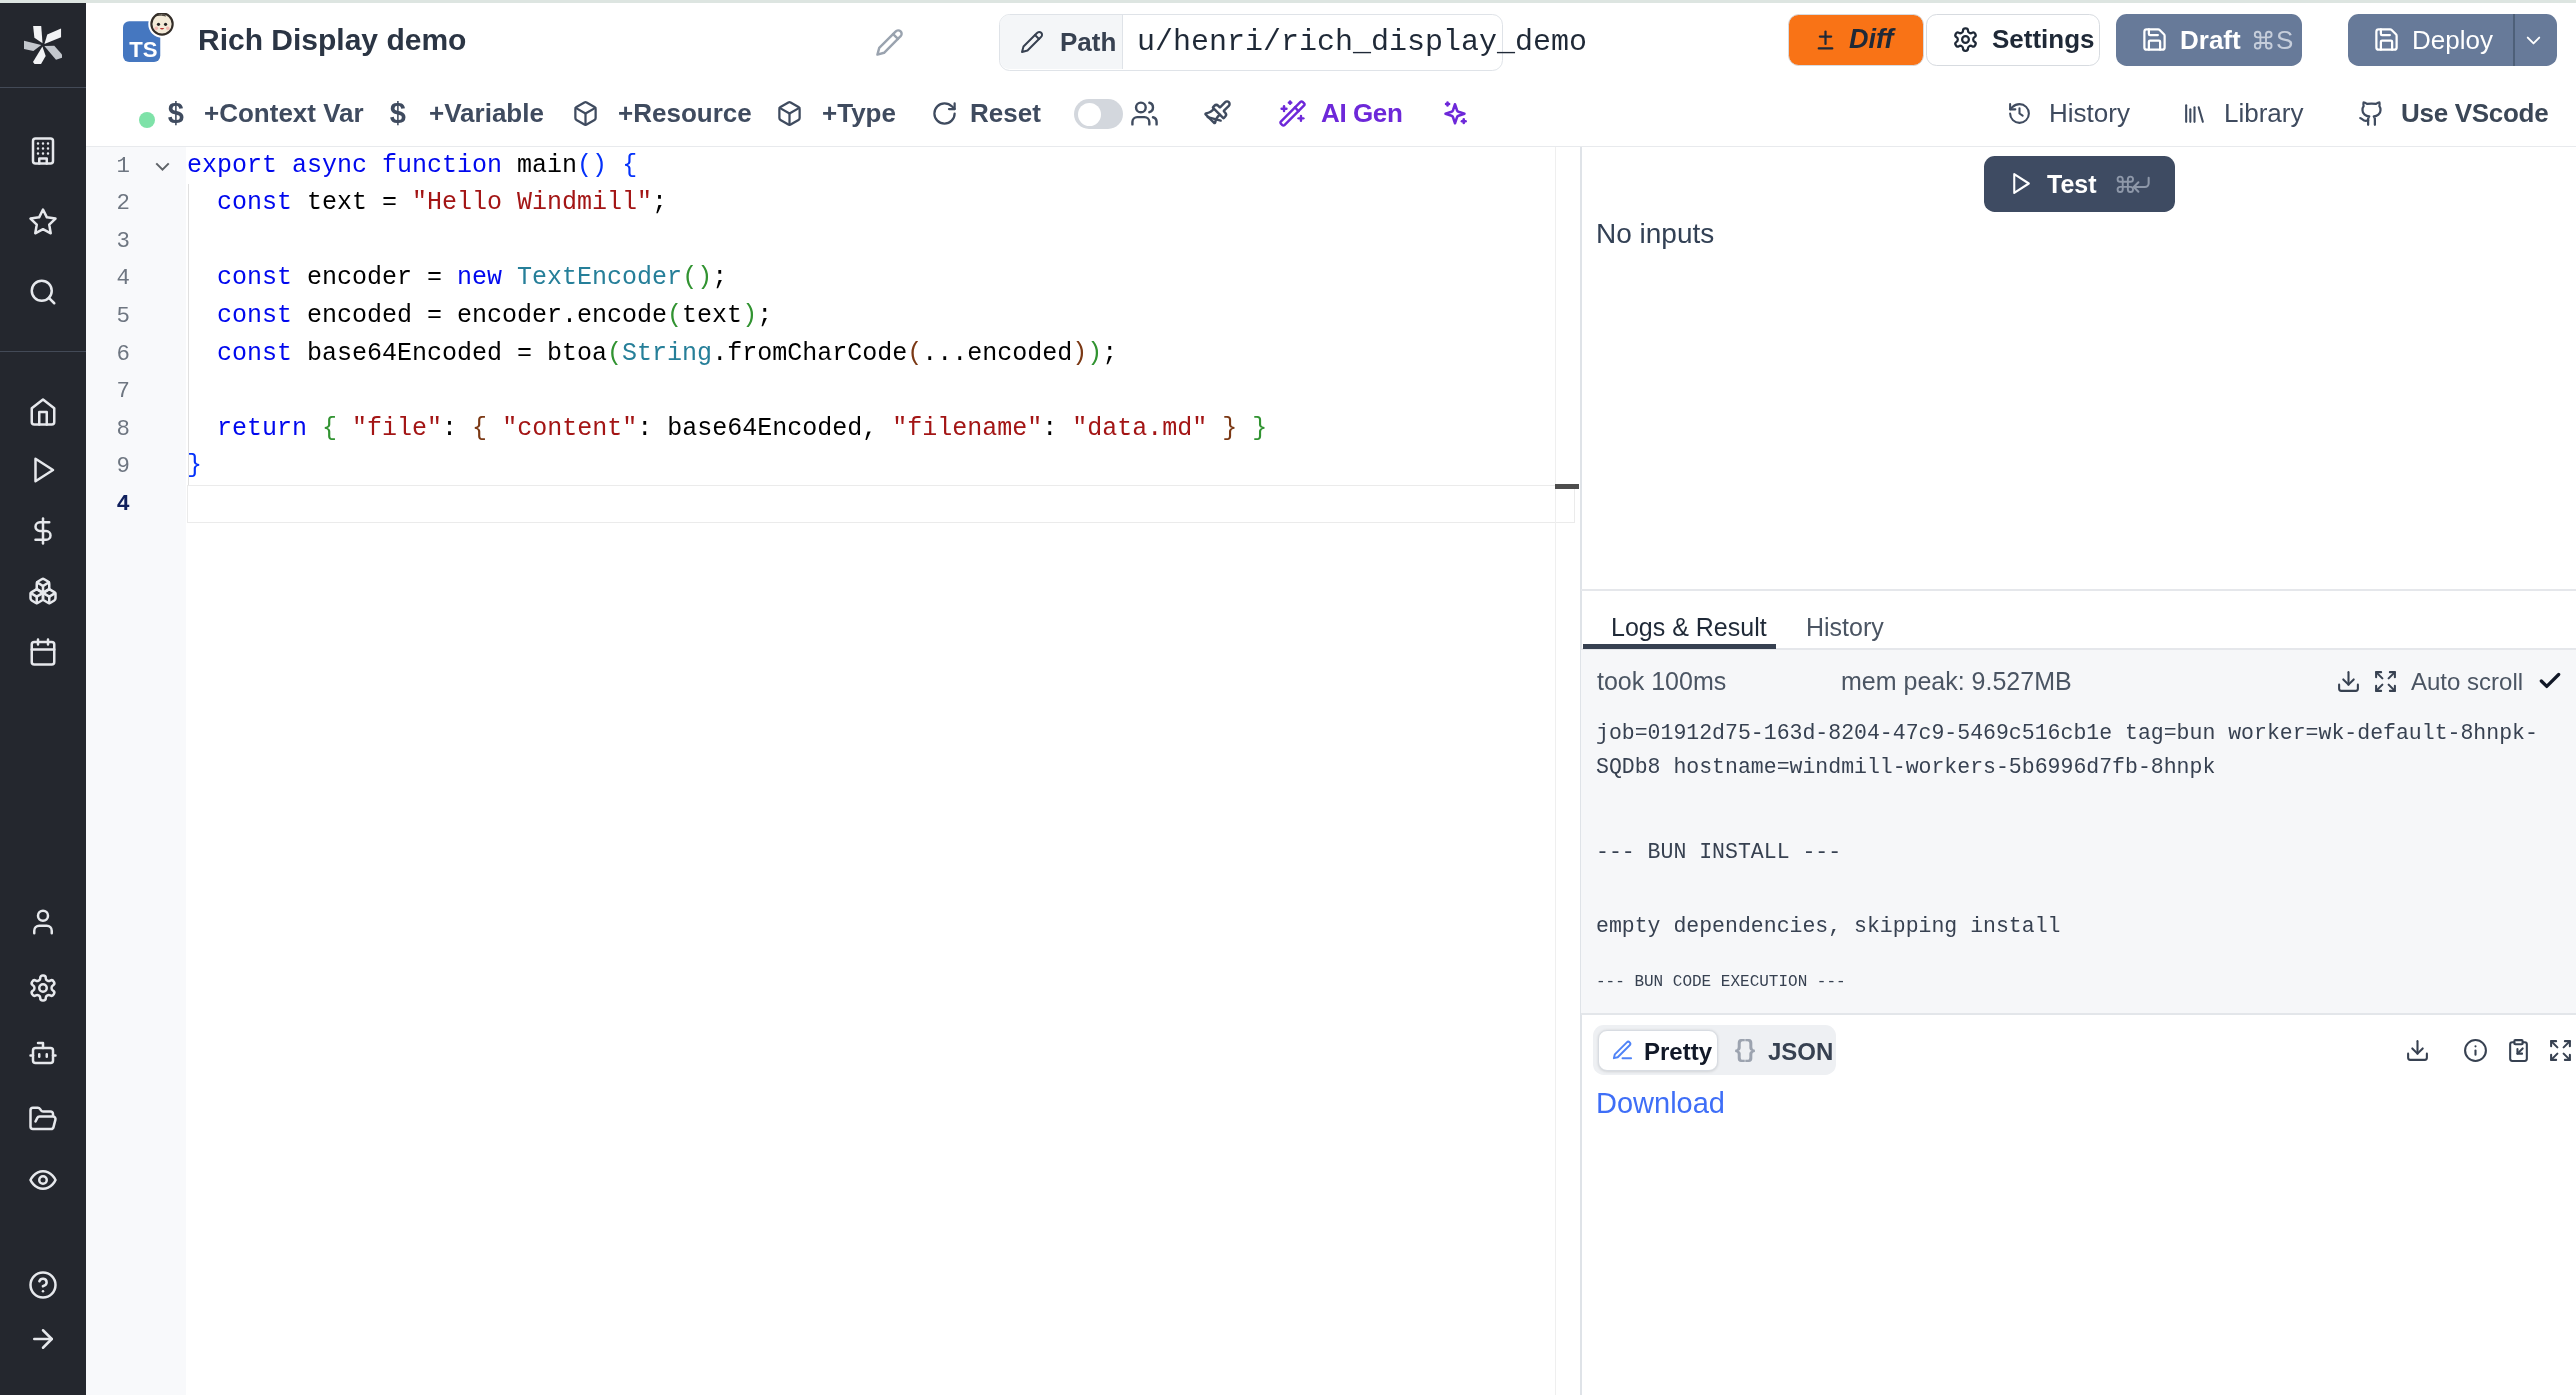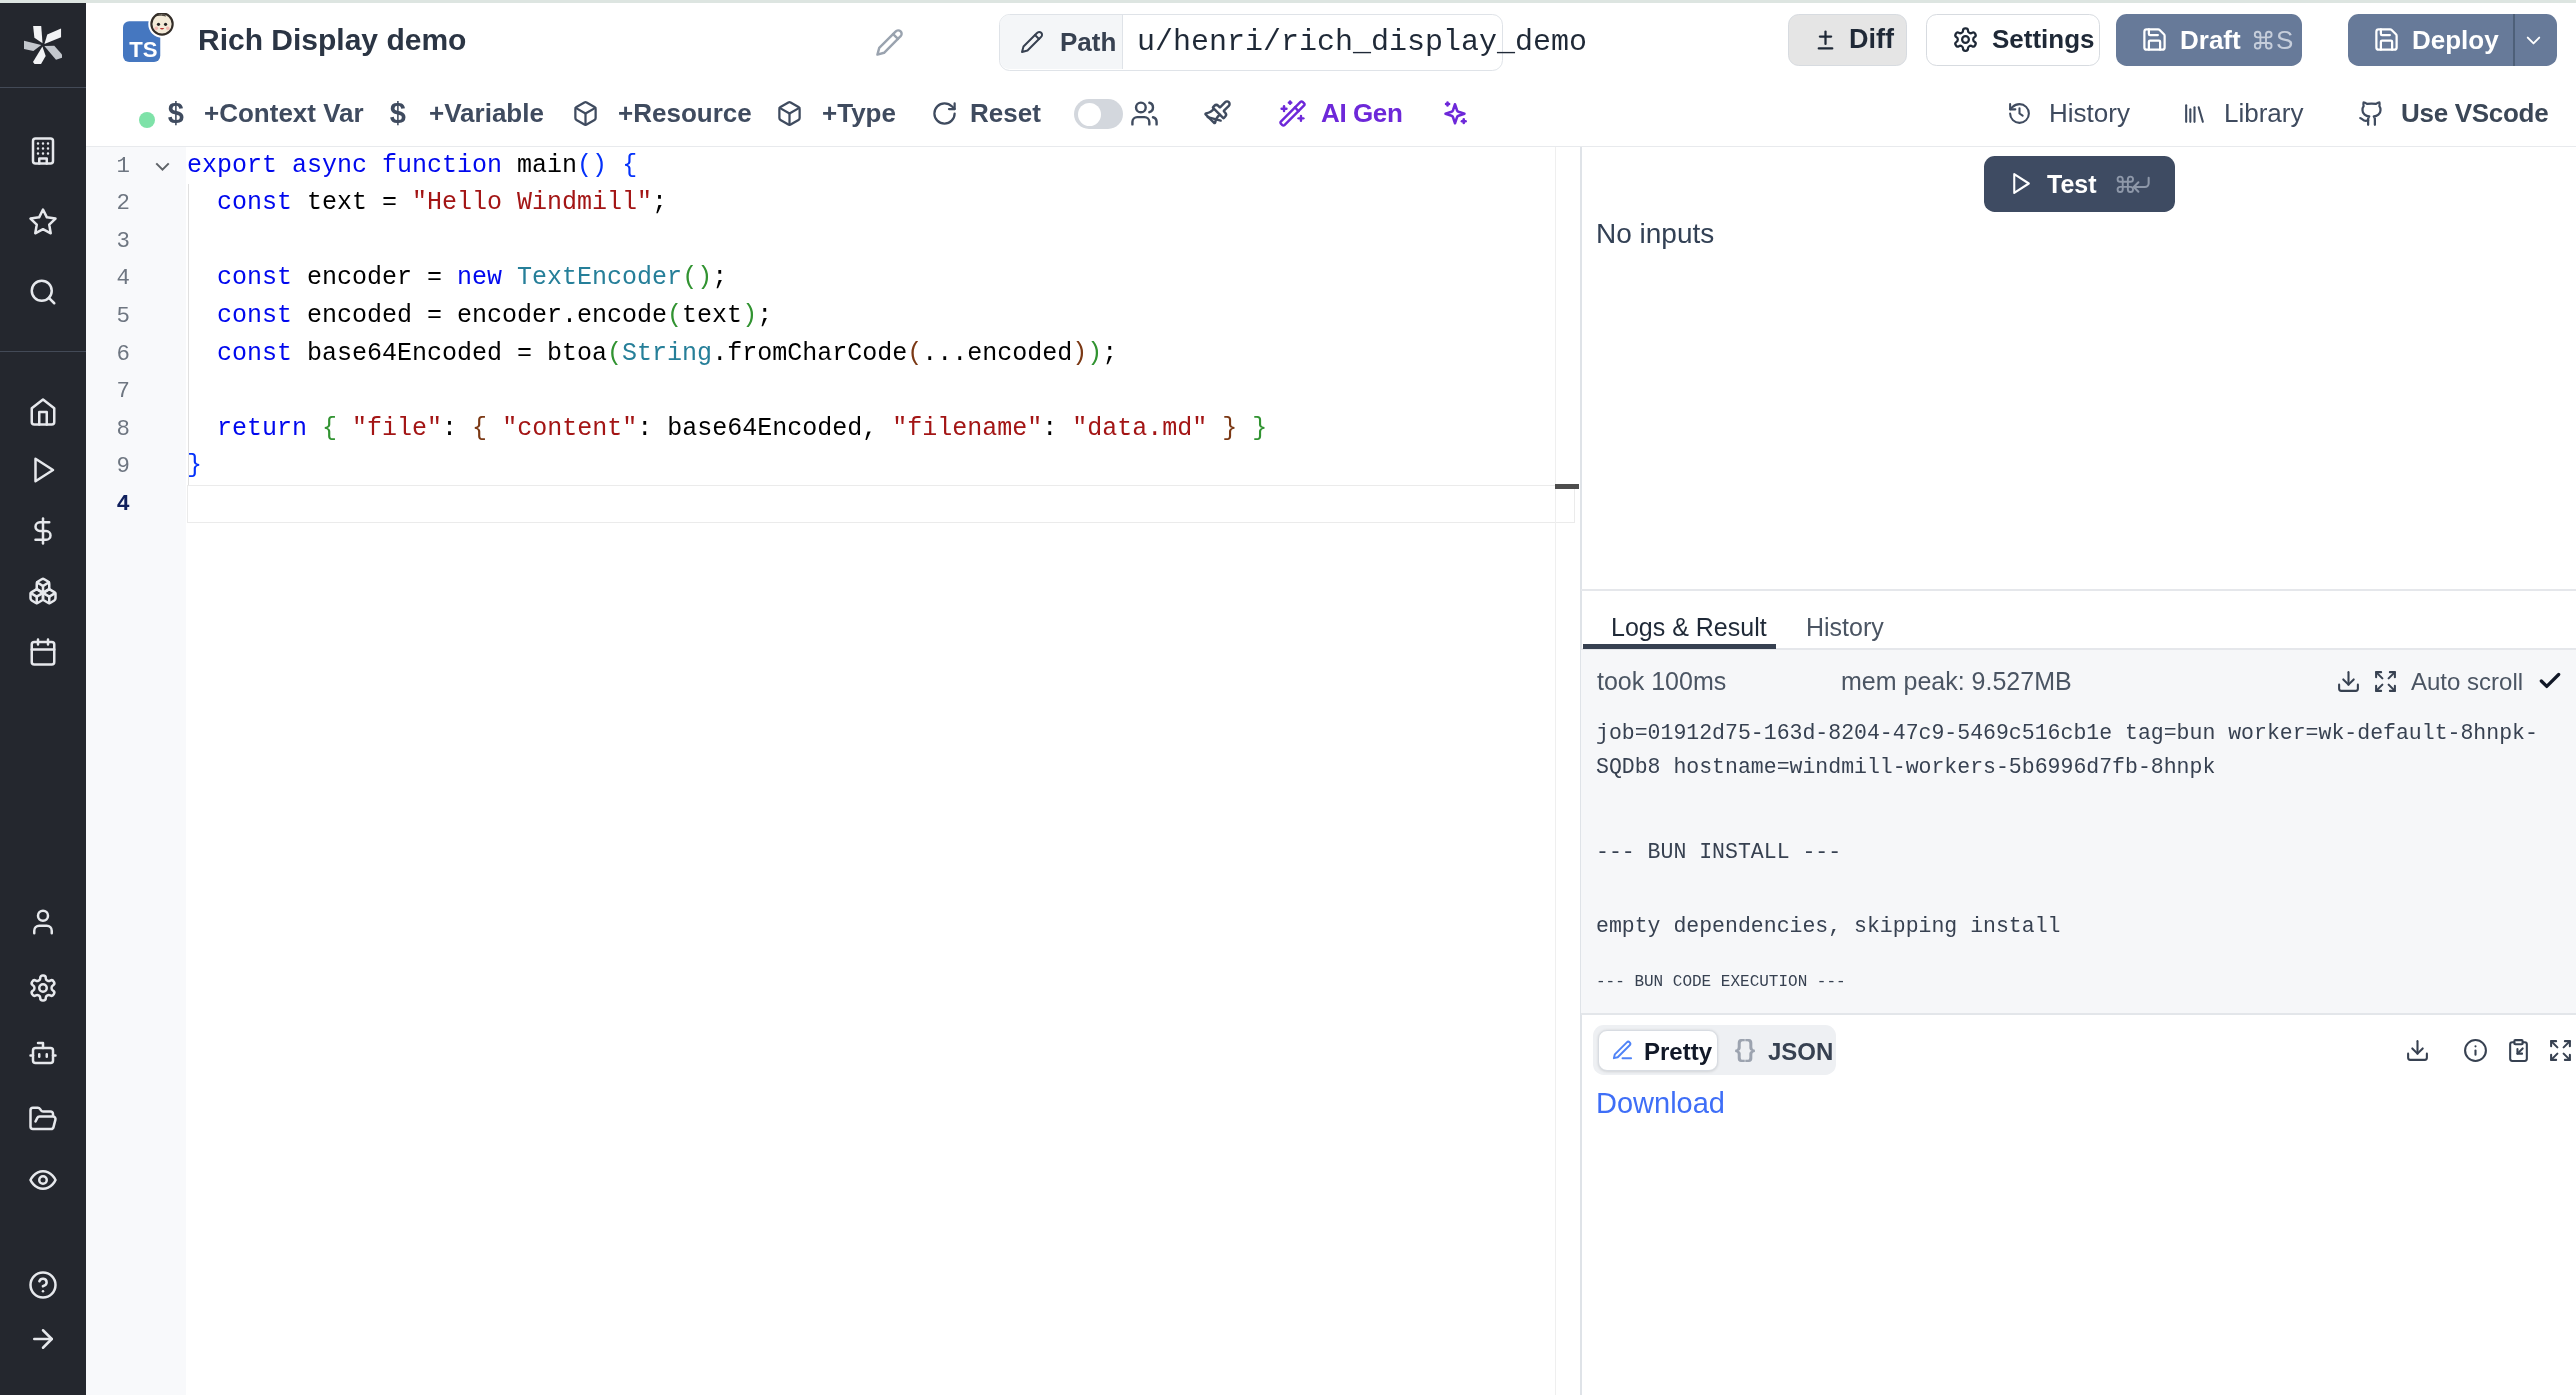--- a/index.html
+++ b/index.html
@@ -63,21 +63,21 @@
 <div class="abs" style="left:999px; top:14.3px; width:504px; height:57px; border:1.8px solid #dfe3e8; border-radius:10.7px; background:#fff;padding-left:18px;">
   <div class="abs" style="left:0; top:0; width:123px; height:54px; background:#f4f6f8; border-right:1.8px solid #dfe3e8; border-radius:9px 0 0 9px;"></div>
   <svg class="abs ic" style="left:19.7px; top:15px;" width="24" height="24" viewBox="0 0 24 24" stroke="#374151">
         <path d="M17 3a2.85 2.83 0 1 1 4 4L7.5 20.5 2 22l1.5-5.5Z"></path>
         <path d="m15 5 4 4"></path>
       </svg>
   <div class="abs" style="left:60px; top:0; height:54px; line-height:54px; font-size:26px; font-weight:bold; color:#374151;">Path</div>
   <div class="abs mono" style="left:137px; top:0; height:54px; line-height:54px; font-size:30px; color:#1f2937;">u/henri/rich_display_demo</div>
 </div>
 
-<div class="abs" style="left:1788px; top:14.3px; width:119px; height:52px; border:1.8px solid #d7dbe0; border-radius:10.7px; background:#e5e5e5;">
+<div class="abs" style="left:1788px; top:14.3px; width:136px; height:52px; border:1.8px solid #d7dbe0; border-radius:10.7px; background:#f97316;font-style:italic;">
   <svg class="abs" style="left:23px; top:11.6px;" width="27" height="27" viewBox="0 0 24 24" fill="none" stroke="#1f2937" stroke-width="2" stroke-linecap="round">
         <path d="M12 4v11"></path>
         <path d="M7 8.5h10"></path>
         <path d="M6 19h12"></path>
       </svg>
   <div class="abs" style="left:60px; top:0; height:48px; line-height:48px; font-size:27px; font-weight:bold; color:#1f2937;">Diff</div>
 </div>
 
 <div class="abs" style="left:1926px; top:14.3px; width:174px; height:52px; border:1.8px solid #d7dbe0; border-radius:10.7px; background:#fff;">
   <svg class="abs ic" style="left:25px; top:10.7px;" width="27" height="27" viewBox="0 0 24 24" stroke="#1f2937">
@@ -99,21 +99,21 @@
       </svg>
   <div class="abs" style="left:160px; top:0; height:52px; line-height:52px; font-size:26px; color:#c6cedb;">S</div>
 </div>
 
 <div class="abs" style="left:2348px; top:14.3px; width:209px; height:52px; border-radius:10.7px; background:#677a99;">
   <svg class="abs ic" style="left:25px; top:11.6px;" width="27" height="27" viewBox="0 0 24 24" stroke="#fff">
         <path d="M15.2 3a2 2 0 0 1 1.4.6l3.8 3.8a2 2 0 0 1 .6 1.4V19a2 2 0 0 1-2 2H5a2 2 0 0 1-2-2V5a2 2 0 0 1 2-2z"></path>
         <path d="M17 21v-7a1 1 0 0 0-1-1H8a1 1 0 0 0-1 1v7"></path>
         <path d="M7 3v4a1 1 0 0 0 1 1h7"></path>
       </svg>
-  <div class="abs" style="left:64px; top:0; height:52px; line-height:52px; font-size:26px; font-weight:bold; color:#fff;">Deploy</div>
+  <div class="abs" style="left:64px; top:0; height:52px; line-height:52px; font-size:26px; font-weight:normal; color:#fff;">Deploy</div>
   <div class="abs" style="left:165px; top:0; width:1.8px; height:52px; background:#4e6079;"></div>
   <svg class="abs ic" style="left:174px; top:15px;" width="23" height="23" viewBox="0 0 24 24" stroke="#fff" stroke-width="2.6">
         <path d="m6 9 6 6 6-6"></path>
       </svg>
 </div>
 
 <div class="abs" style="left:139px; top:112px; width:16px; height:16px; border-radius:50%; background:#7ee2a8;"></div>
 <div class="abs" style="left:166px; top:98px; width:19.7px; height:30px; font-size:29px; font-weight:bold; color:#3f4b5f; text-align:center; line-height:30px;">$</div>
 <div class="abs" style="left:204px; top:98px; height:30px; line-height:30px; font-size:26px; font-weight:600; color:#3f4b5f;">+Context Var</div>
 <div class="abs" style="left:388px; top:98px; width:19.7px; height:30px; font-size:29px; font-weight:bold; color:#3f4b5f; text-align:center; line-height:30px;">$</div>

